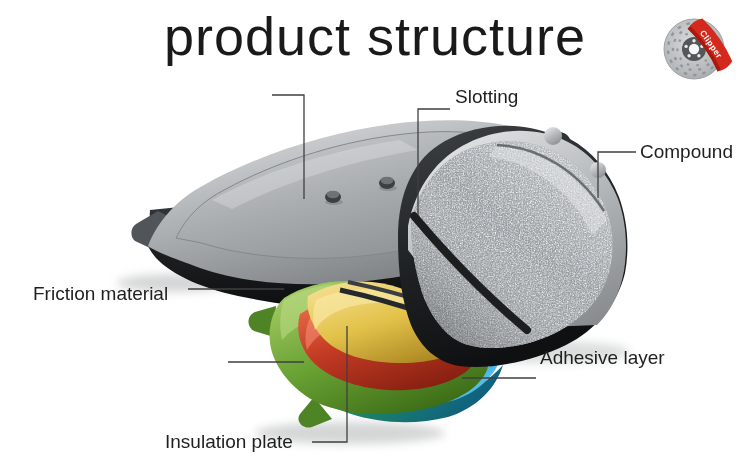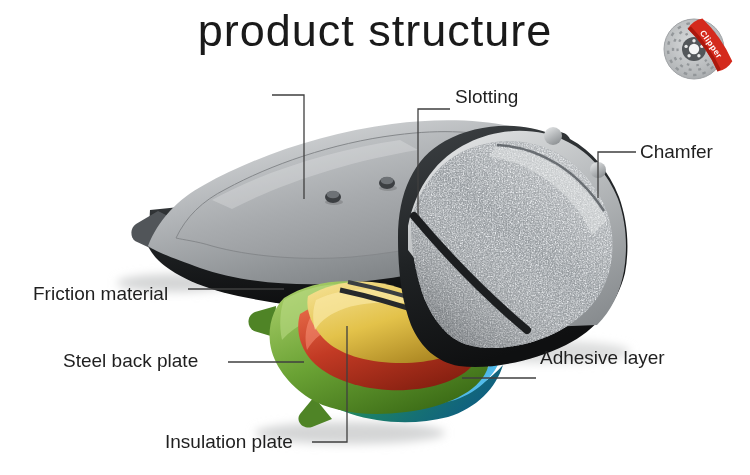--- a/index.html
+++ b/index.html
@@ -3,21 +3,21 @@
 <meta charset="utf-8">
 <style>
   html,body{margin:0;padding:0;background:#fff;}
   .stage{
     position:relative;width:750px;height:475px;background:#ffffff;overflow:hidden;
     font-family:"Liberation Sans",sans-serif;
   }
   .stage svg{position:absolute;left:0;top:0;}
   .title{
     position:absolute;left:0;right:0;top:5px;text-align:center;
-    font-size:45px;font-weight:400;letter-spacing:1px;color:#1a1a1a;
+    font-size:54px;font-weight:400;letter-spacing:1px;color:#1a1a1a;
     font-family:"Liberation Sans",sans-serif;
   }
   .lbl{
     position:absolute;font-size:19px;line-height:1.15;color:#1f1f1f;white-space:nowrap;
     font-family:"Liberation Sans",sans-serif;
   }
   .lbl-compound{left:114px;top:84px;}
   .lbl-slotting{left:455px;top:86px;}
   .lbl-chamfer{left:640px;top:141px;}
   .lbl-friction{left:33px;top:276px;margin-top:7px;}
@@ -199,18 +199,17 @@
     <path d="M636,152 H598 V198"></path>
     <path d="M188,289 H284"></path>
     <path d="M228,362 H304"></path>
     <path d="M536,378 H462"></path>
     <path d="M312,442 H347 V326"></path>
   </g>
 </svg>
 
   <div class="title">product structure</div>
   <div class="lbl lbl-slotting">Slotting</div>
-  <div class="lbl lbl-chamfer">Chamfer</div>
+  <div class="lbl lbl-chamfer">Compound</div>
   <div class="lbl lbl-friction">Friction material</div>
-  <div class="lbl lbl-steel">Steel back plate</div>
   <div class="lbl lbl-adhesive">Adhesive layer</div>
   <div class="lbl lbl-insulation">Insulation plate</div>
 </div>
 
 </body></html>

